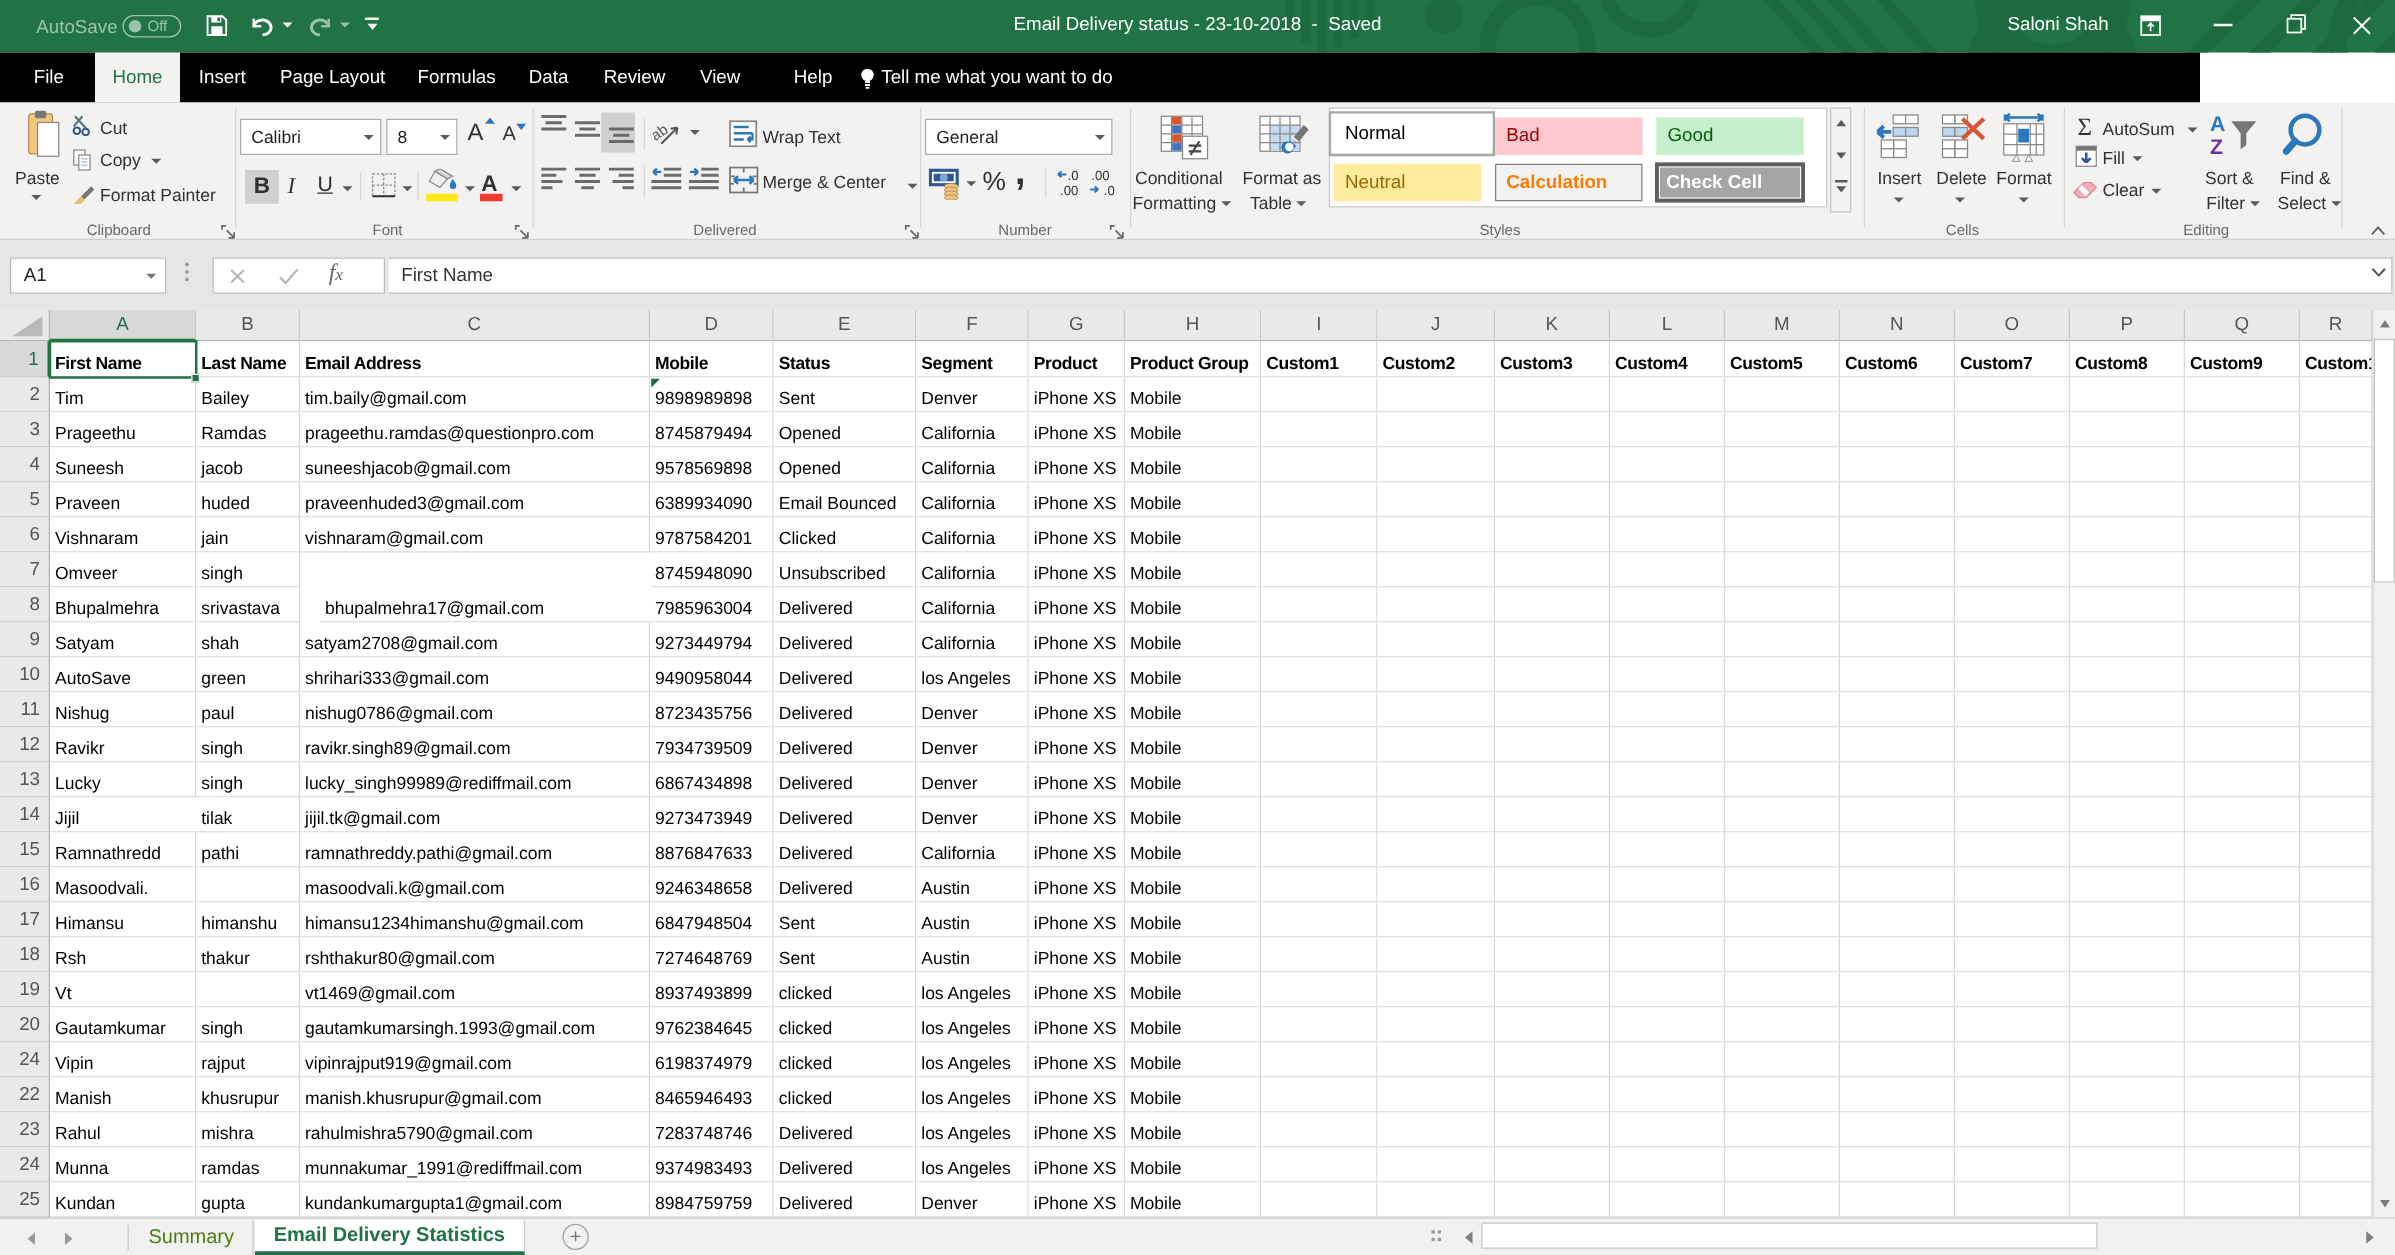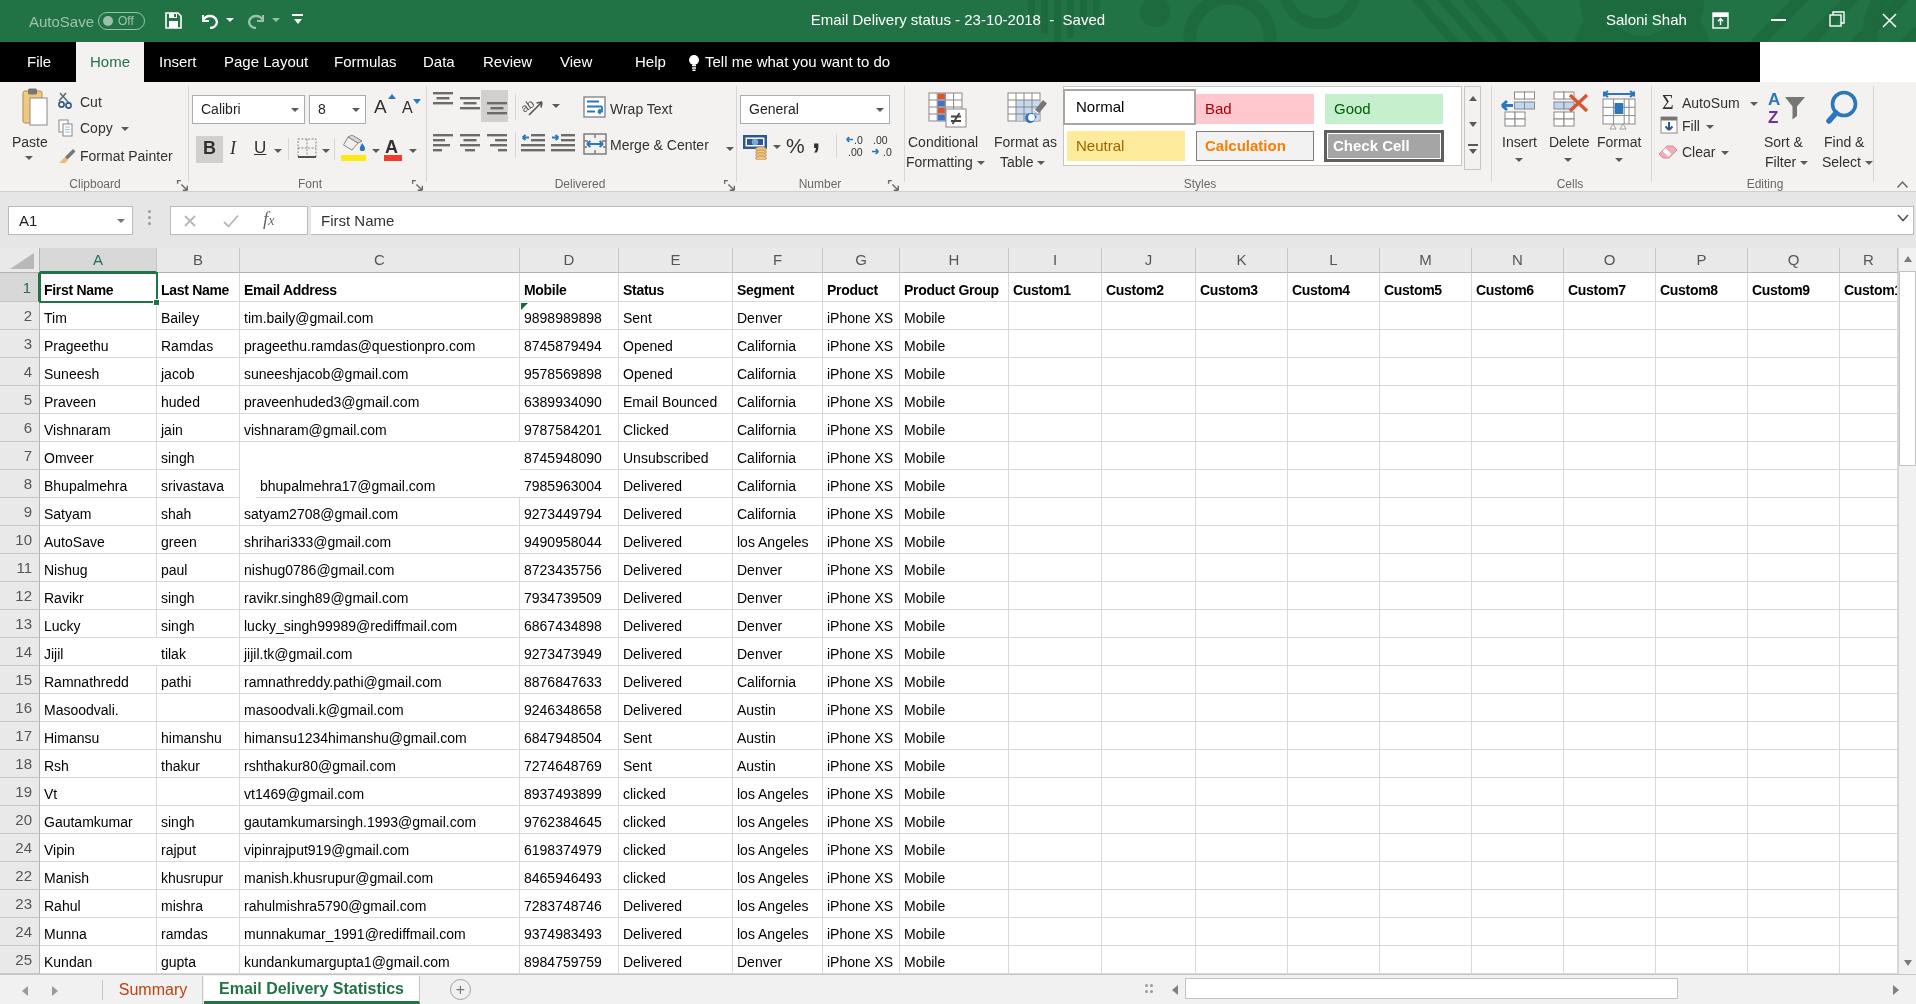--- a/index.html
+++ b/index.html
@@ -34,21 +34,21 @@
 .chead{position:absolute;top:0;height:25px;background:#e9e9e9;border-right:1px solid #c8c7c5;border-bottom:1px solid #b5b3b1;color:#565656;font-size:15px;text-align:center;line-height:24px}
 .rhead{position:absolute;left:0;width:40px;background:#e9e9e9;border-right:1px solid #b5b3b1;border-bottom:1px solid #c8c7c5;color:#565656;font-size:15px;text-align:right;padding-right:7px;display:flex;align-items:center;justify-content:flex-end}
 .cell{position:absolute;border-right:1px solid #d8d8d8;border-bottom:1px solid #d8d8d8;font-size:14px;color:#000;display:flex;align-items:flex-end;padding:0 0 3px 4px;white-space:nowrap;overflow:hidden;background:#fff}
 .hdr{font-weight:bold;letter-spacing:-0.3px}
 
 #vscroll{position:absolute;left:1898px;top:0;width:18px;height:726px;background:#f1f1f1;border-left:1px solid #d6d6d6}
 #hscrollzone{position:absolute;left:1160px;top:0;width:756px;height:30px;background:#f1f1f1}
 .sthumb{background:#fff;border:1px solid #c3c3c3;position:absolute}
 
 #tabstrip{left:0;top:974px;width:1916px;height:30px;background:#f1f1f1;border-top:1px solid #c6c6c6}
-.sheettab{position:absolute;top:1px;height:28px;line-height:28px;font-size:16px;color:#c2410c;text-align:center}
+.sheettab{position:absolute;top:1px;height:28px;line-height:28px;font-size:16px;color:#4d7c0f;text-align:center}
 
 </style></head><body>
 <div class="abs" id="title">
 <svg class="abs" style="left:900px;top:0;width:1016px;height:42px" viewBox="0 0 1016 42">
 <g fill="#1d6a3e">
 <rect x="128" y="0" width="7" height="26"></rect>
         <rect x="141" y="0" width="7" height="34"></rect>
         <rect x="154" y="0" width="7" height="42"></rect>
         <rect x="167" y="0" width="7" height="38"></rect>
         <rect x="180" y="0" width="7" height="30"></rect>

